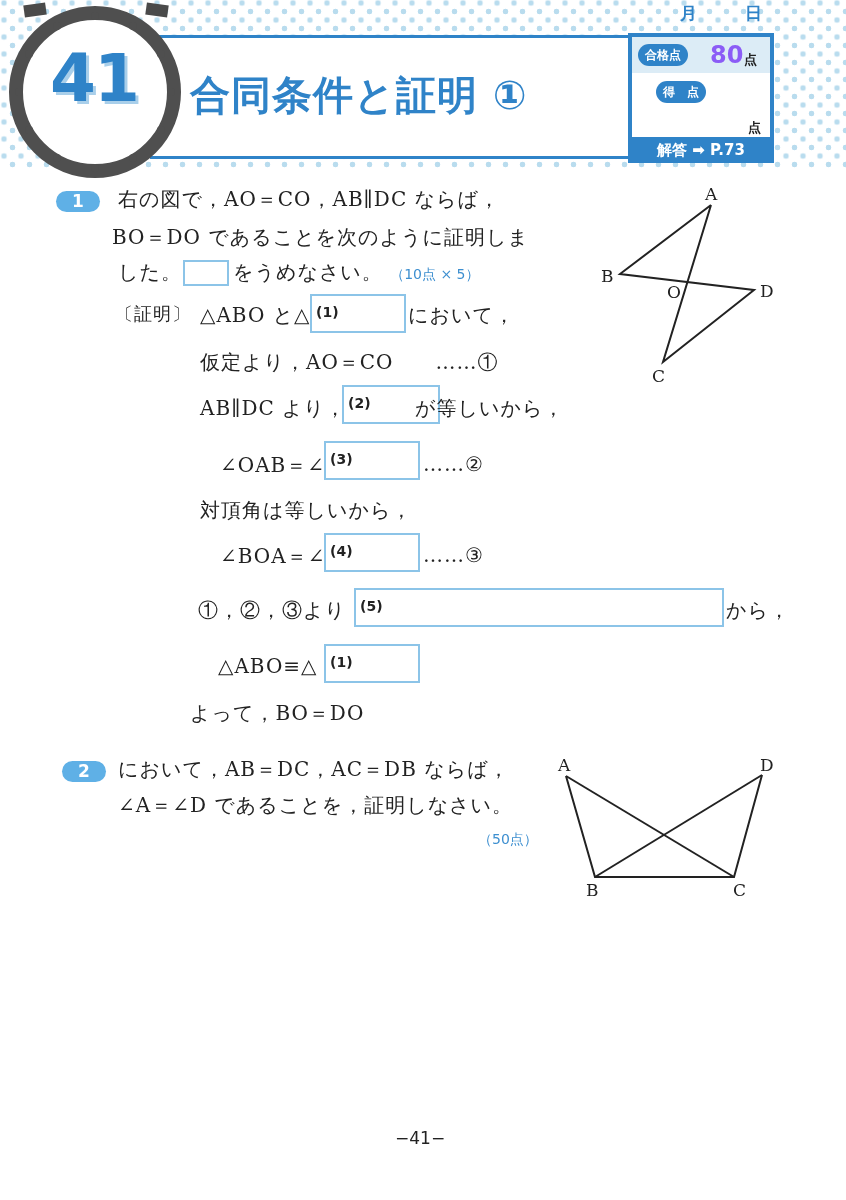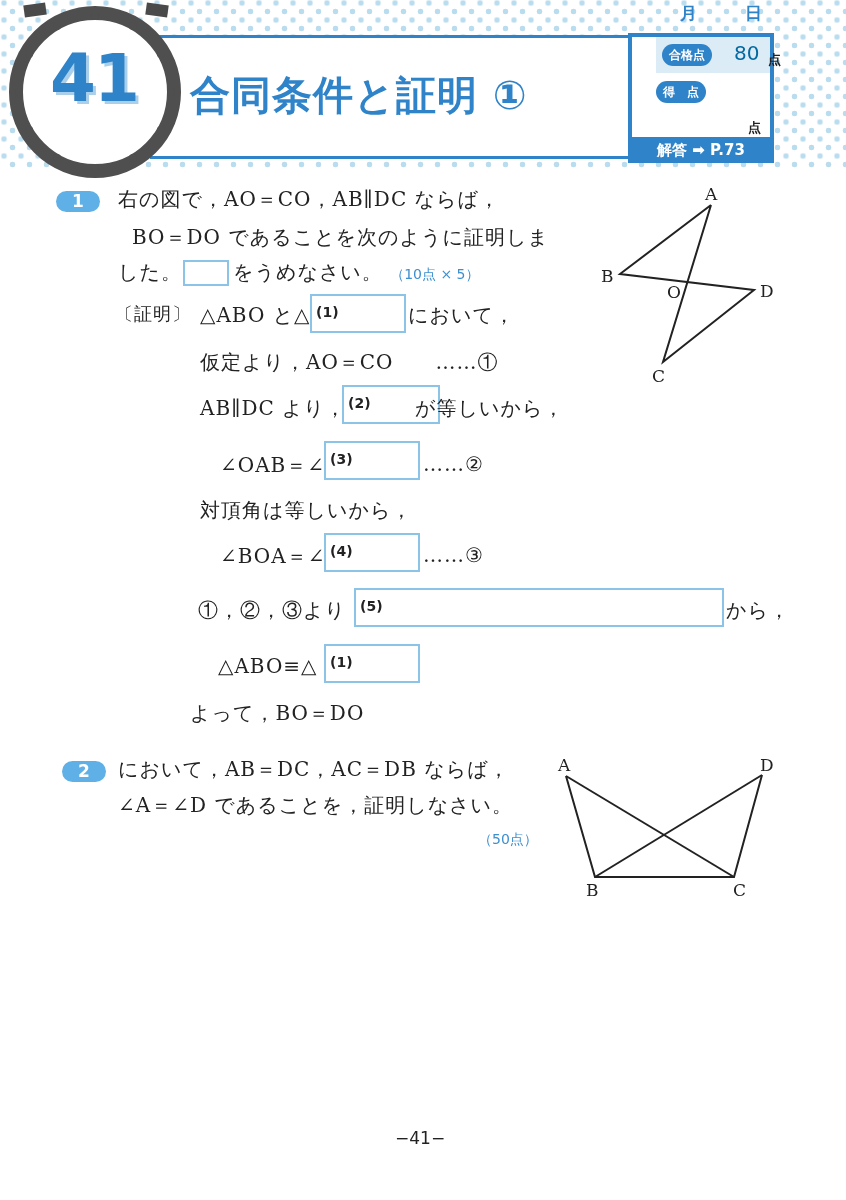--- a/index.html
+++ b/index.html
@@ -35,30 +35,30 @@
   }
   .date-label {
     position: absolute; top: 2px; font-family: "DejaVu Sans", sans-serif;
     font-weight: bold; font-size: 17px; color: #2f83c8;
   }
   .score-box {
     position: absolute; left: 628px; top: 33px; width: 146px; height: 130px;
     background: #2f83c8; padding: 4px;
   }
   .score-inner { background: #fff; width: 100%; height: 100px; position: relative; }
-  .pass-row { height: 36px; background: #dcecf6; position: relative; margin-left: 24px; }
+  .pass-row { height: 36px; background: #dcecf6; position: relative; }
   .pill {
     position: absolute; left: 6px; height: 22px; padding: 0 7px;
     background: #2f83c8; color: #fff; border-radius: 11px;
     font-family: "DejaVu Sans", sans-serif; font-weight: bold; font-size: 12px;
     line-height: 22px;
   }
   .pass-value {
     position: absolute; left: 78px; top: 4px; font-family: "DejaVu Sans", sans-serif;
-    font-weight: normal; font-size: 20px; color: #0369a1;
+    font-weight: bold; font-size: 24px; color: #8b5cf6;
   }
   .pt-unit { font-family: "DejaVu Sans", sans-serif; font-weight: bold; font-size: 13px; color: #222; }
   .answer-ref {
     position: absolute; left: 0; bottom: 3px; width: 100%; text-align: center;
     color: #fff; font-family: "DejaVu Sans", sans-serif; font-weight: bold; font-size: 15px;
   }
 
   .q-badge {
     position: absolute; width: 44px; height: 21px; border-radius: 11px;
     background: #5fb0e6; color: #fff; text-align: center;
@@ -118,21 +118,21 @@
     </div>
     <span class="pill" style="top:44px;margin-left:18px;">得　点</span>
     <span class="pt-unit" style="position:absolute; left:116px; top:82px;">点</span>
     <div style="position:absolute; left:10px; top:68px; width:100px; height:28px;"></div>
   </div>
   <div class="answer-ref">解答 ➡ P.73</div>
 </div>
 
 <div class="q-badge" style="left:56px; top:191px;">1</div>
 <div class="line" style="left:118px; top:186px;">右の図で，AO＝CO，AB∥DC ならば，</div>
-<div class="line" style="left:132px; top:224px;">BO＝DO であることを次のように証明しま</div>
+<div class="line" style="left:112px; top:224px;">BO＝DO であることを次のように証明しま</div>
 <div class="line" style="left:118px; top:259px;">した。</div>
 <div class="blank" style="left:183px; top:260px; width:46px; height:26px;"></div>
 <div class="line" style="left:233px; top:259px;">
   <span>をうめなさい。</span>
   <span class="pts">（10点 × 5）</span>
 </div>
 
 <div class="line" style="left:115px; top:302px; font-size:18px;">〔証明〕</div>
 <div class="line" style="left:200px; top:302px;">△ABO と△</div>
 <div class="blank" style="left:310px; top:294px; width:96px; height:39px;">

